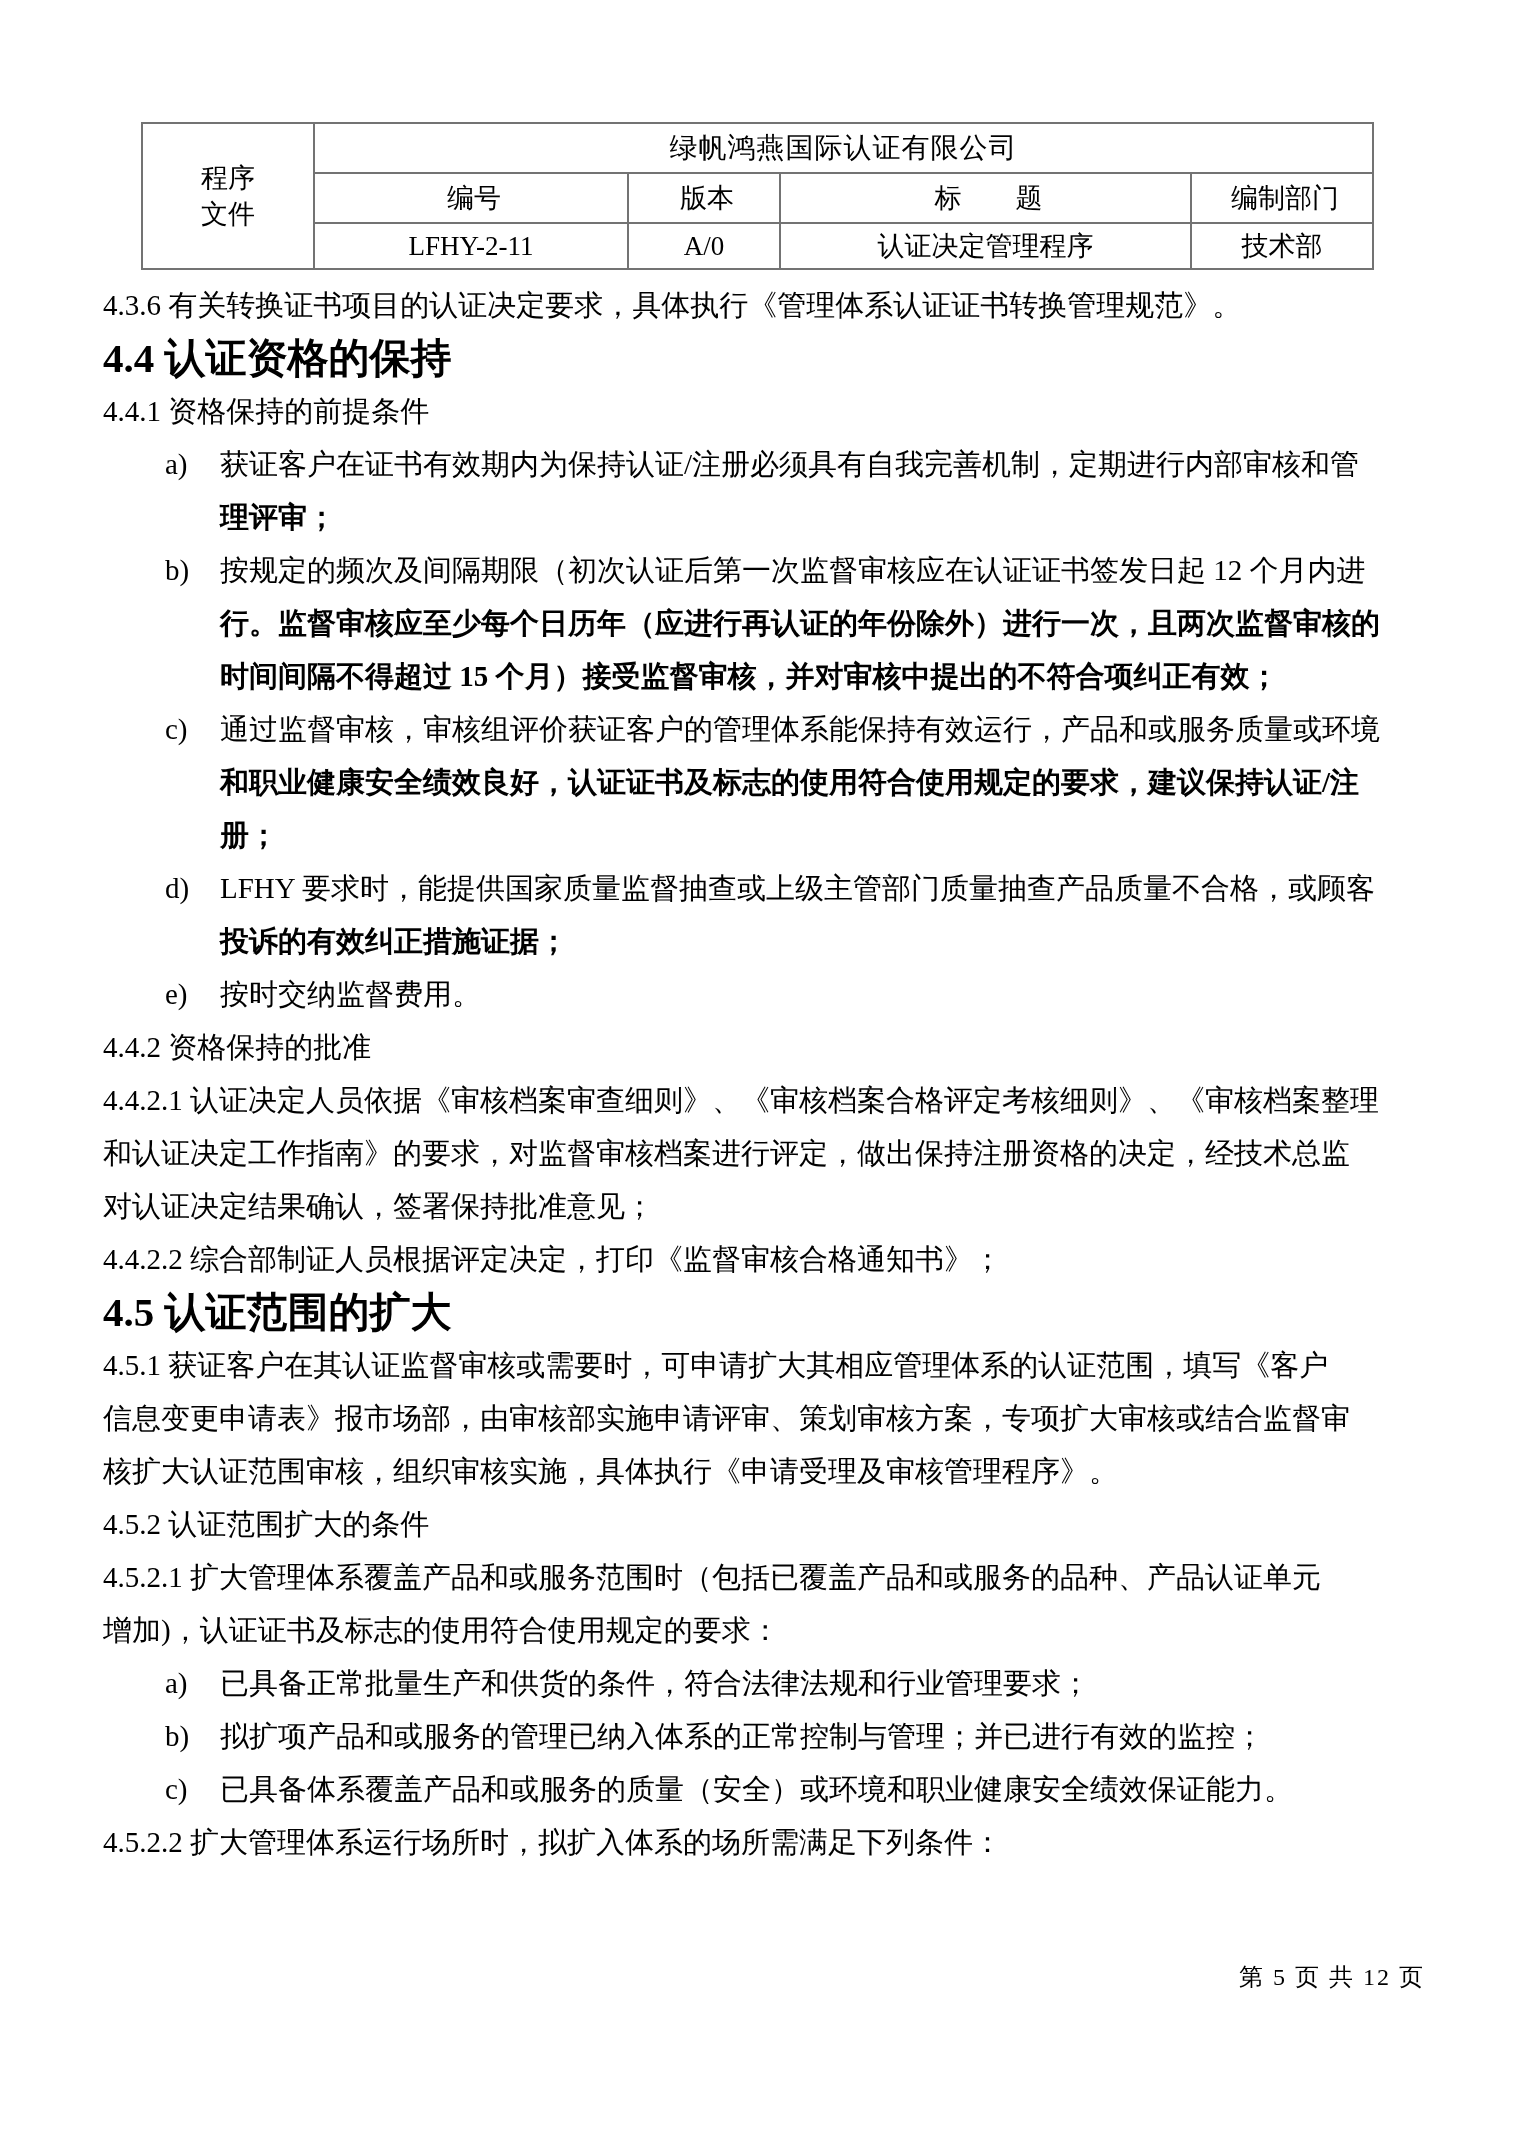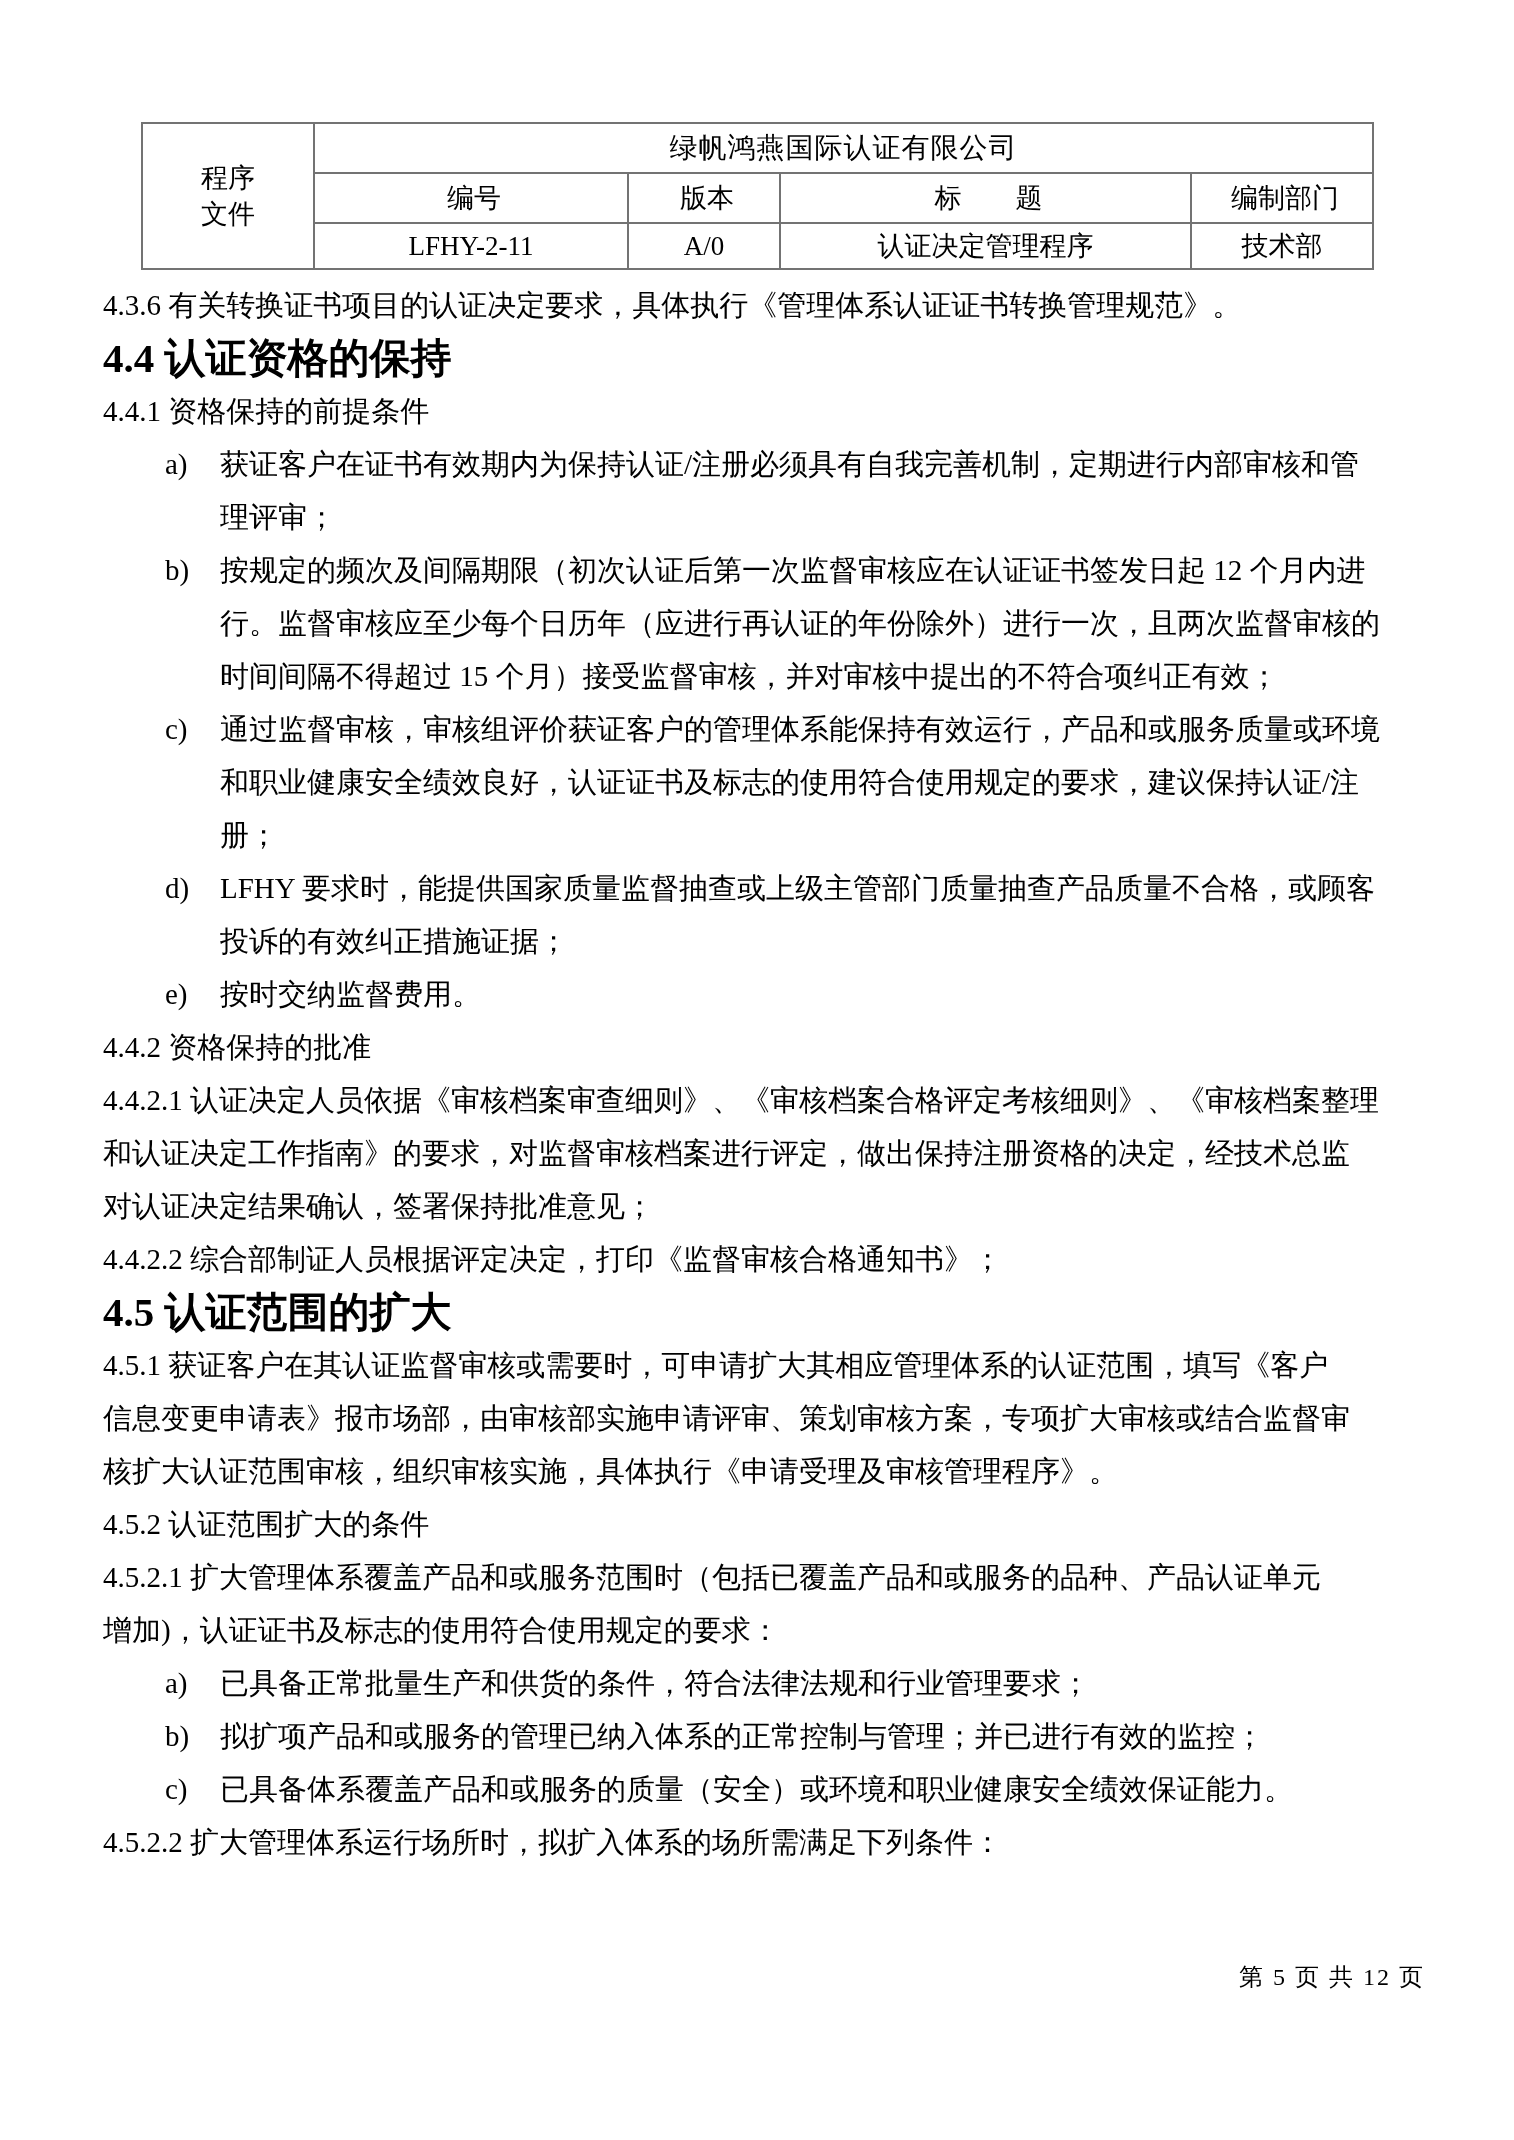--- a/index.html
+++ b/index.html
@@ -54,21 +54,21 @@
   }
   .line.heading {
     font-weight: bold;
     font-size: 41px;
   }
   .line.item { padding-left: 62px; }
   .item-label {
     display: inline-block;
     width: 55px;
   }
-  .line.cont { padding-left: 117px; }
+  .line.cont { padding-left: 117px; font-weight: bold; }
 
   
   .page-footer {
     position: absolute;
     top: 1962px;
     right: 89px;
     font-size: 24px;
     letter-spacing: 2px;
     line-height: 30px;
   }

